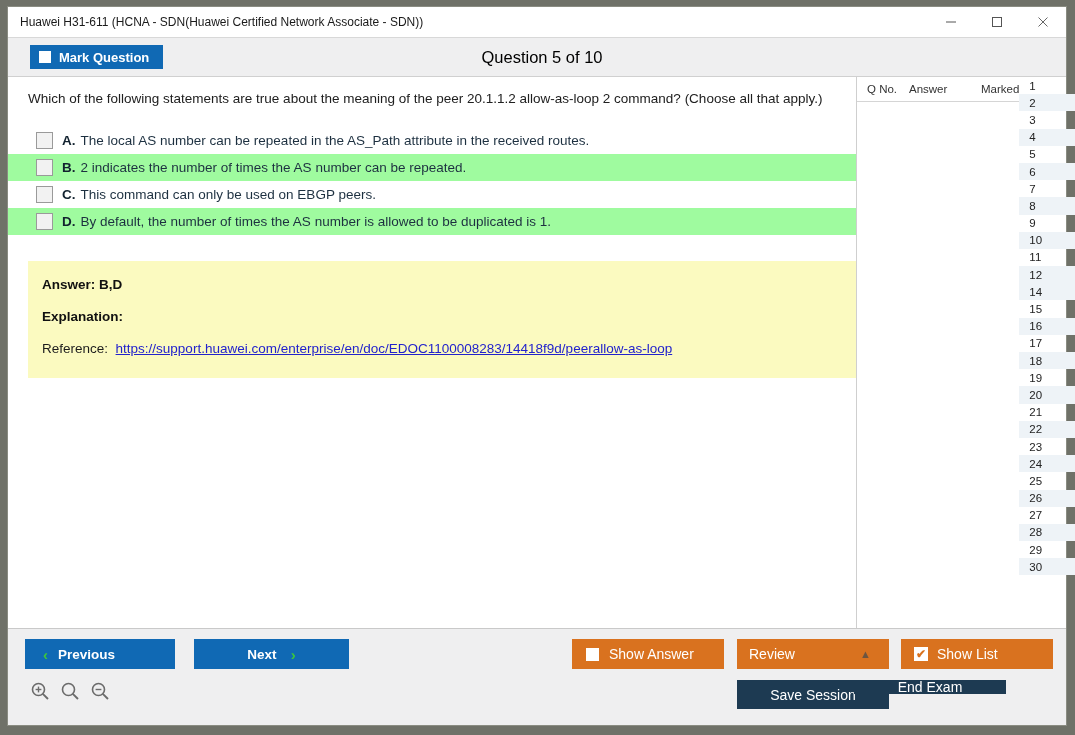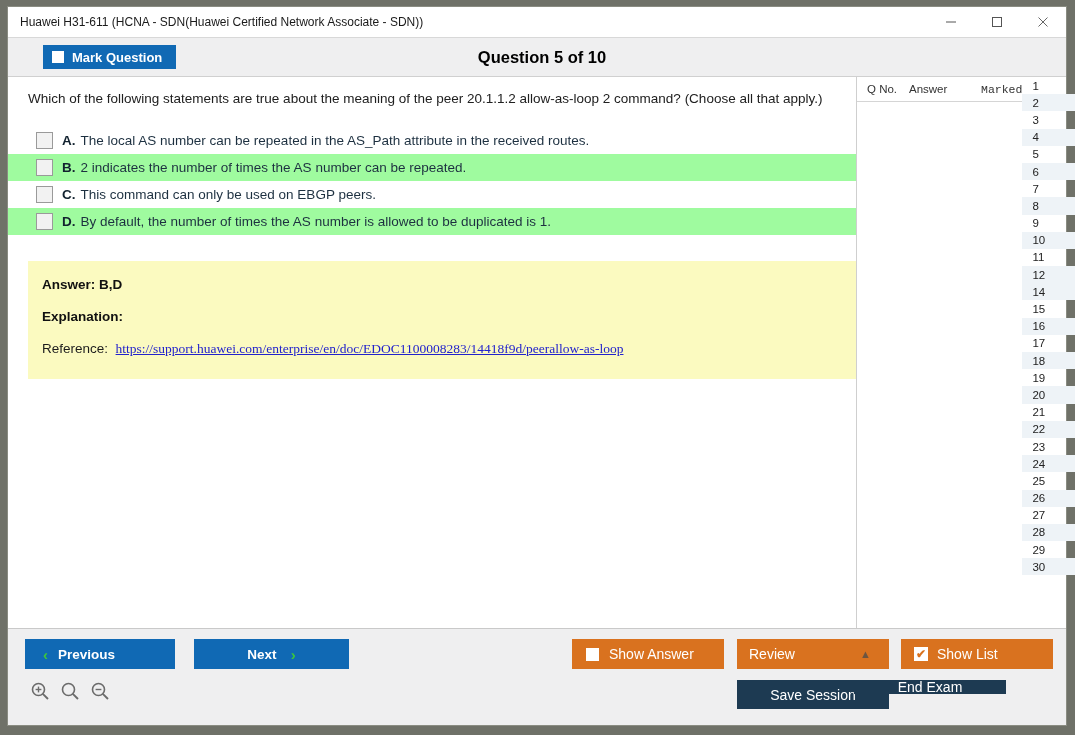--- a/index.html
+++ b/index.html
@@ -58,21 +58,21 @@
     height: 38px;
     background: #efeff0;
     border-top: 1px solid #d8d8d8;
     border-bottom: 1px solid #d0d0d0;
     position: relative;
     flex: 0 0 auto;
     display: flex;
     align-items: center;
   }
   .mark-btn {
-    margin-left: 35px;
+    margin-left: 22px;
     background: #1069b4;
     color: #ffffff;
     height: 24px;
     padding: 0 14px 0 9px;
     display: flex;
     align-items: center;
     gap: 8px;
     font-size: 13px;
     font-weight: bold;
     cursor: pointer;
@@ -82,21 +82,21 @@
   .mark-box {
     width: 12px; height: 12px;
     background: #ffffff;
     display: inline-block;
   }
   .question-counter {
     position: absolute;
     left: 0; right: 0;
     text-align: center;
     font-size: 16.5px;
-    font-weight: bold;
+    font-weight: normal;
     color: #000000;
     pointer-events: none;
     
     padding-right: 30px;
     margin-left: 40px;
   }
 
   
   .body-split {
     flex: 1 1 auto;
@@ -159,21 +159,20 @@
     padding: 0 14px;
     margin-bottom: 17px;
   }
   .answer-line:last-child { margin-bottom: 0; }
   .answer-line.bold { font-weight: bold; color: #111; }
   .ref-label { color: #1c1c1c; }
   .ref-link {
     color: #2222cc;
     text-decoration: underline;
     cursor: pointer;
-    font-family: Liberation Serif, serif;
   }
 
   
   .listpane {
     flex: 1 1 auto;
     border-left: 1px solid #cfcfcf;
     background: #ffffff;
     display: flex;
     flex-direction: row;
     min-width: 0;
@@ -183,21 +182,21 @@
     height: 24px;
     align-items: center;
     font-size: 11.5px;
     color: #333;
     border-bottom: 1px solid #d5d5d5;
     background: #ffffff;
     flex: 0 0 auto;
   }
   .lh-no { width: 42px; padding-left: 10px; }
   .lh-ans { width: 72px; }
-  .lh-mark { flex: 1; font-family: Liberation Mono, monospace; }
+  .lh-mark { flex: 1; }
   .list-body-wrap {
     flex: 1 1 auto;
     display: flex;
     min-height: 0;
   }
   .list-rows {
     flex: 1 1 auto;
     overflow: hidden;
   }
   .lrow {

